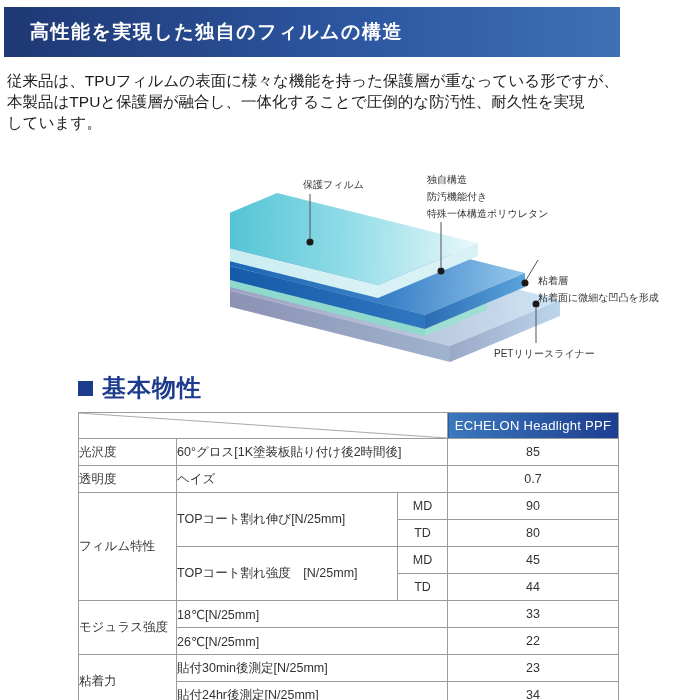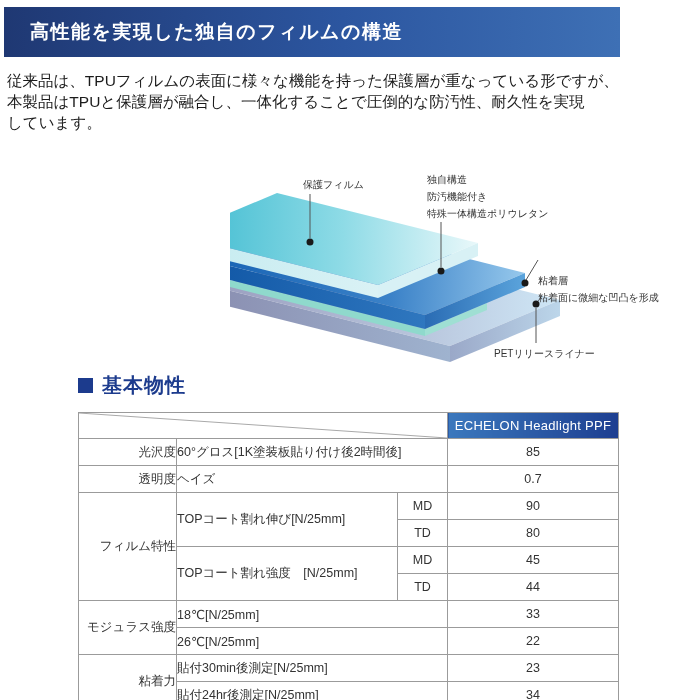--- a/index.html
+++ b/index.html
@@ -27,30 +27,30 @@
   .diagram{position:absolute; left:0; top:165px; width:700px; height:215px;}
   .diagram svg{position:absolute; left:230px; top:0; overflow:hidden;}
   .dlabel{
     position:absolute; font-size:10px; line-height:17px; color:#333333; white-space:pre-line;
   }
   
   .sec-head{
     position:absolute; left:78px; top:372px; display:flex; align-items:center; gap:9px;
   }
   .sec-head .bullet{width:15px; height:15px; background:#1c3b8d; flex:0 0 auto;}
-  .sec-head .txt{font-size:20px; font-weight:bold; color:#1c3b8d; letter-spacing:1px;font-family:Liberation Serif, serif;}
+  .sec-head .txt{font-size:24px; font-weight:bold; color:#1c3b8d; letter-spacing:1px;font-family:Liberation Serif, serif;}
   
   .spec-wrap{position:absolute; left:78px; top:412px;}
   table.spec{
     border-collapse:collapse; table-layout:fixed; width:540px;
     font-size:12.5px; color:#333333; background:#ffffff;
   }
   table.spec td,table.spec th{border:1px solid #9b9b9b; padding:0; height:26px; font-weight:normal;}
   table.spec tr.hdr td, table.spec tr.hdr th{height:25px;}
-  td.cat{padding-left:12px; text-align:right;margin-top:40px;}
+  td.cat{padding-left:12px; text-align:left;margin-top:40px;}
   td.test{padding-left:14px; text-align:left;}
   td.dir{text-align:center;}
   td.val{text-align:center;}
   th.prod{
     background:linear-gradient(90deg,#3b78bd 0%,#1d3e90 100%);
     color:#ffffff; font-weight:bold; font-size:13px; text-align:center; letter-spacing:0.3px;
   }
   td.diag-cell{position:relative;}
   td.diag-cell svg{position:absolute; left:0; top:0; width:100%; height:100%; display:block;}
 </style>

